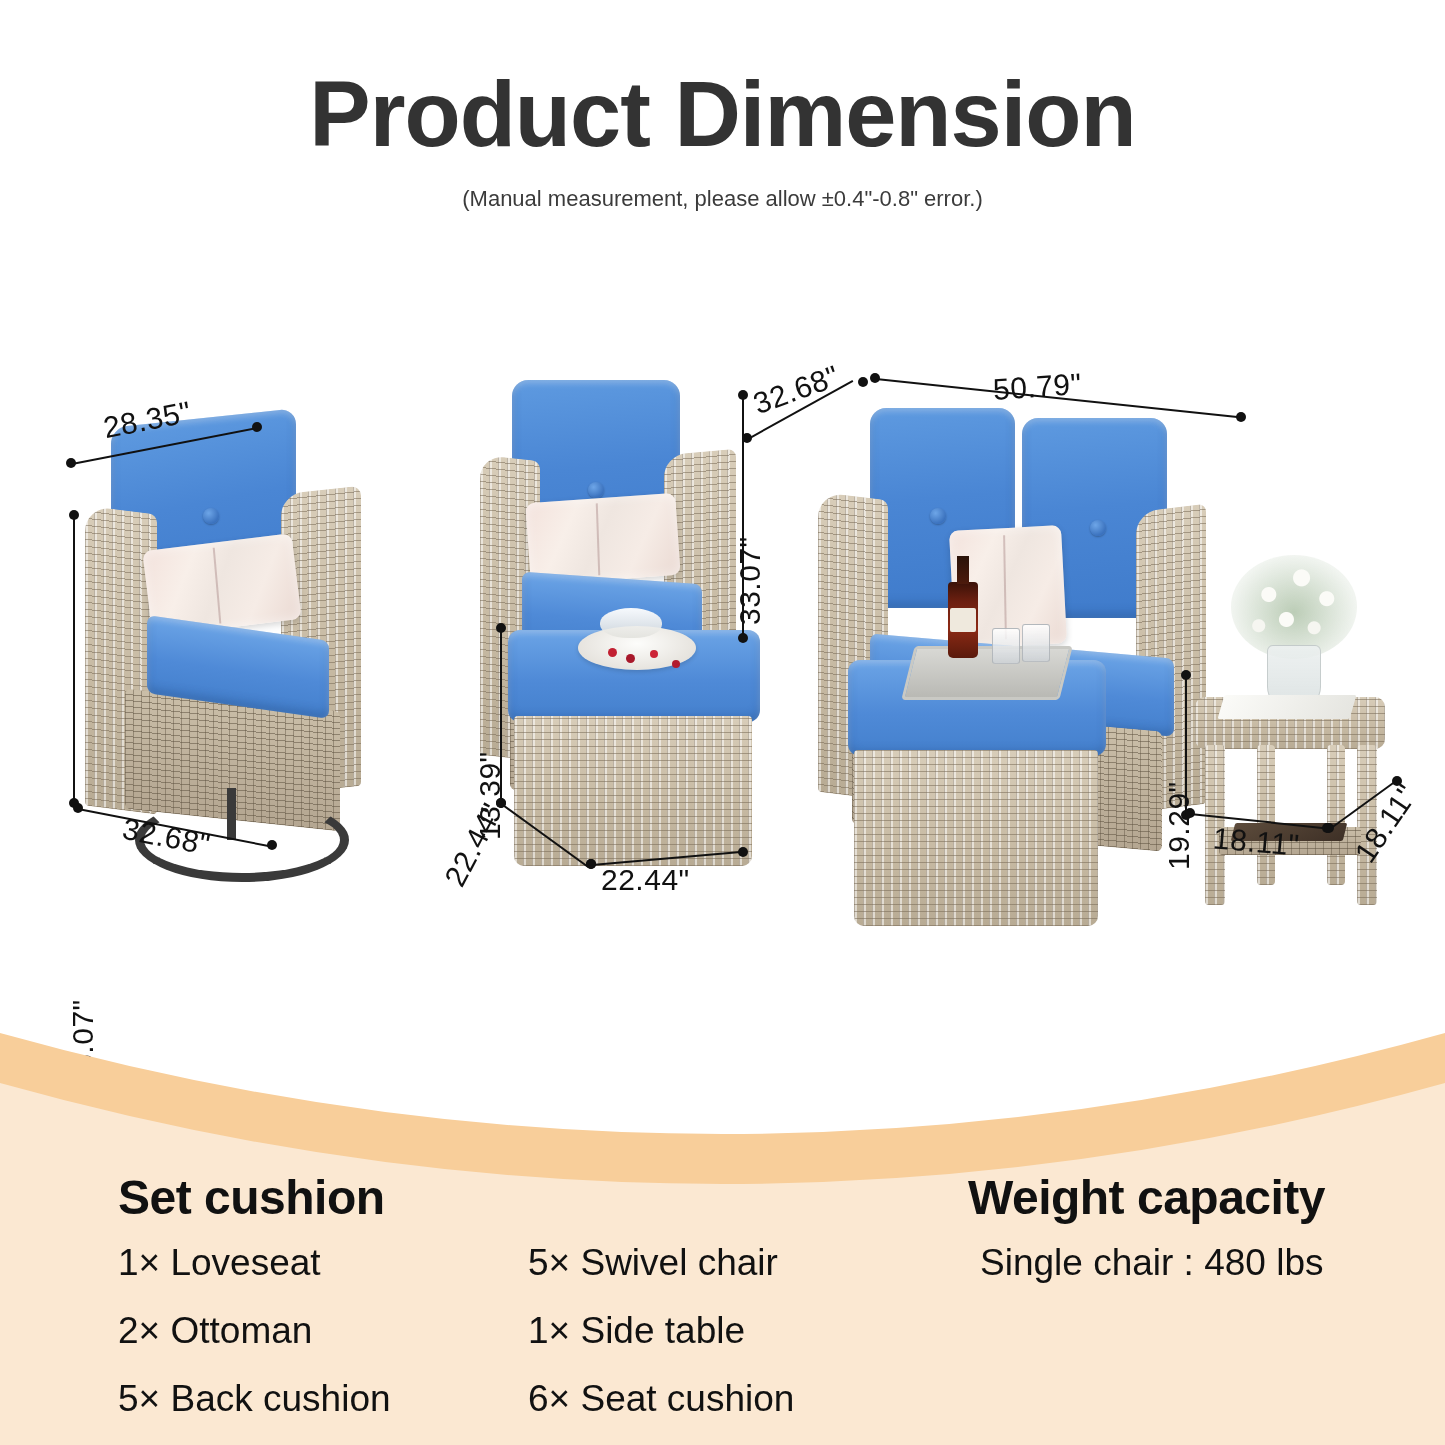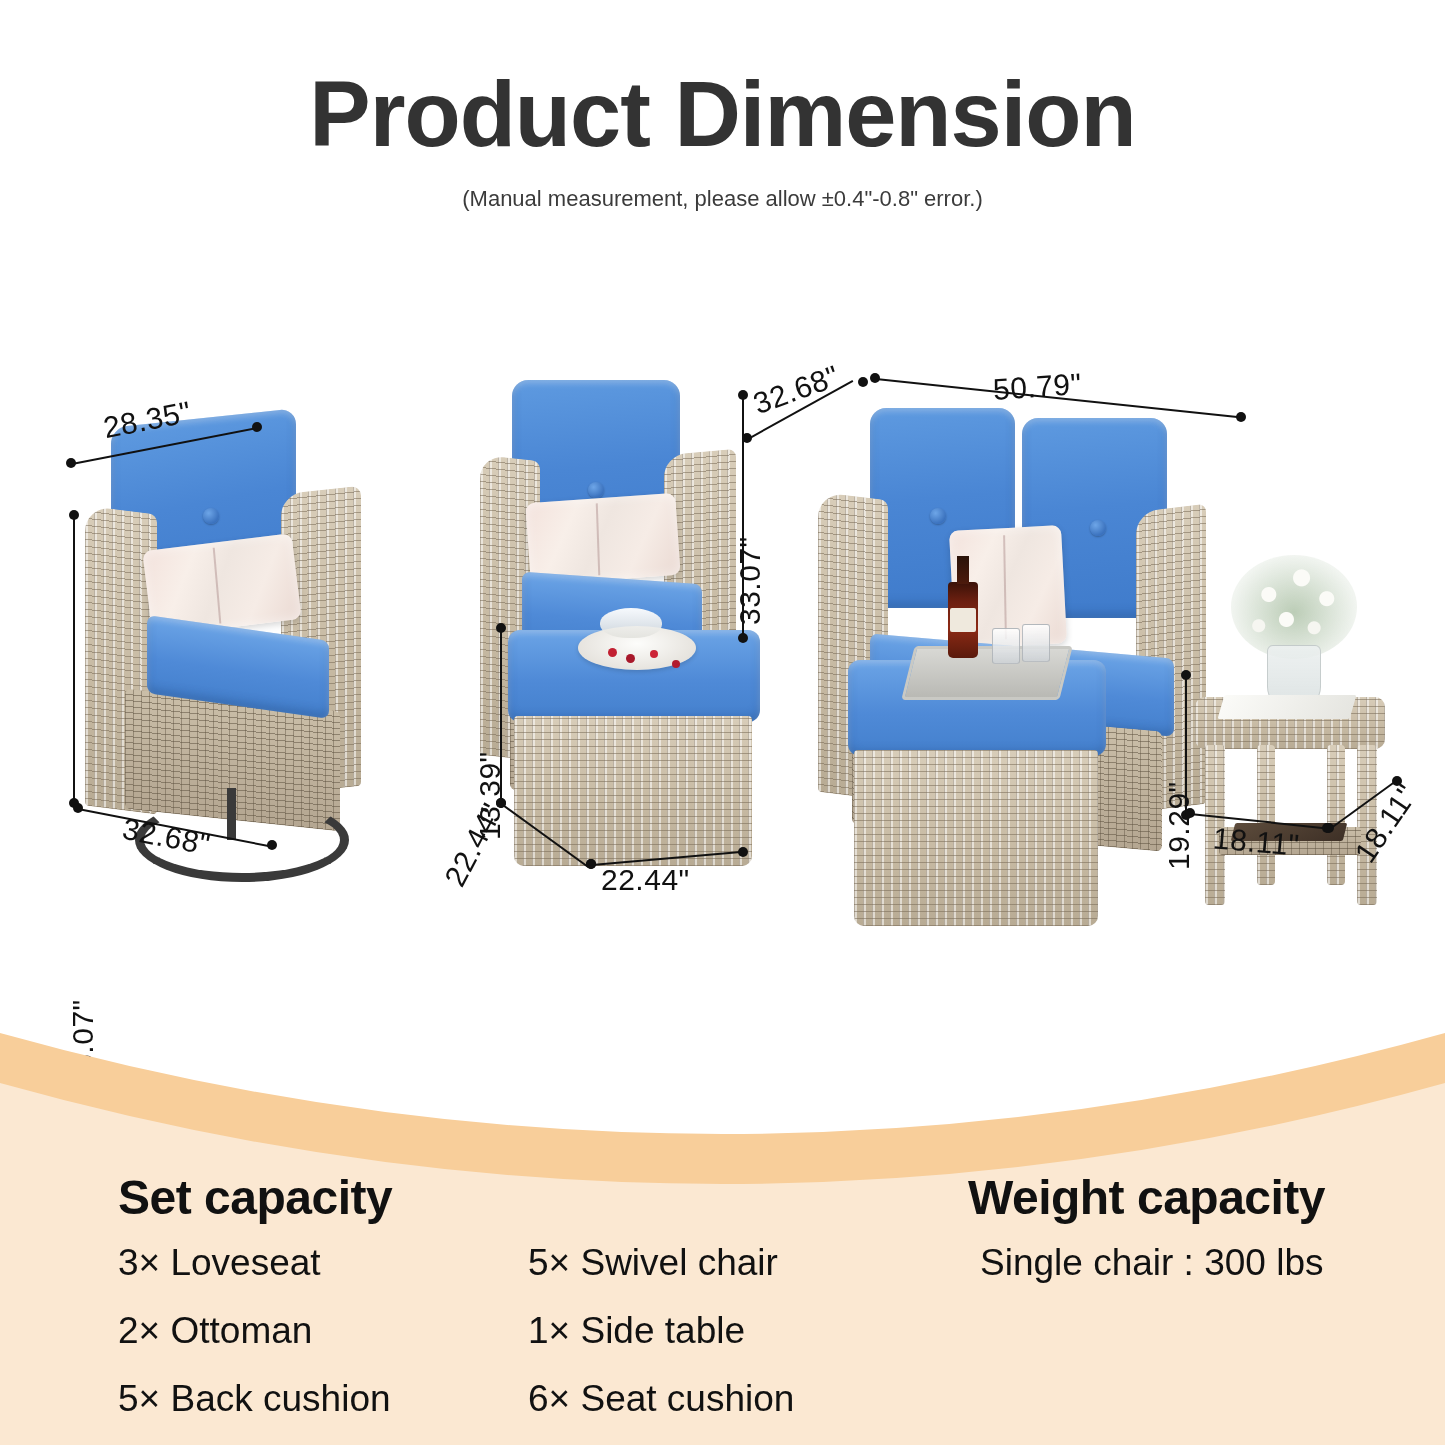--- a/index.html
+++ b/index.html
@@ -278,36 +278,36 @@
     <svg class="bottom-svg" width="1445" height="440" viewBox="0 0 1445 440">
 
       <path d="M0,28 Q722,230 1445,28 L1445,440 L0,440 Z" fill="#F8CE9A"></path>
 
       <path d="M0,78 Q722,280 1445,78 L1445,440 L0,440 Z" fill="#FBE8D2"></path>
     </svg>
 
     <div class="bottom-content">
 
       <div class="setcol" style="left:118px;top:165px;">
-        <div class="col-title">Set capacity</div>
+        <div class="col-title">Set cushion</div>
       </div>
       <div class="setcol" style="left:118px;top:237px;">
-        <div class="li" style="margin-bottom:26px;">3× Loveseat</div>
+        <div class="li" style="margin-bottom:26px;">1× Loveseat</div>
         <div class="li" style="margin-bottom:26px;">2× Ottoman</div>
         <div class="li">5× Back cushion</div>
       </div>
       <div class="setcol" style="left:528px;top:237px;">
         <div class="li" style="margin-bottom:26px;">5× Swivel chair</div>
         <div class="li" style="margin-bottom:26px;">1× Side table</div>
         <div class="li">6× Seat cushion</div>
       </div>
 
       <div class="wcol" style="left:968px;top:165px;">
         <div class="col-title">Weight capacity</div>
       </div>
       <div class="wcol" style="left:980px;top:237px;">
-        <div class="li" style="margin-bottom:26px;">Single chair : 300 lbs</div>
+        <div class="li" style="margin-bottom:26px;">Single chair : 480 lbs</div>
       </div>
 
     </div>
   </div>
 
 </div>
 
 </body></html>

